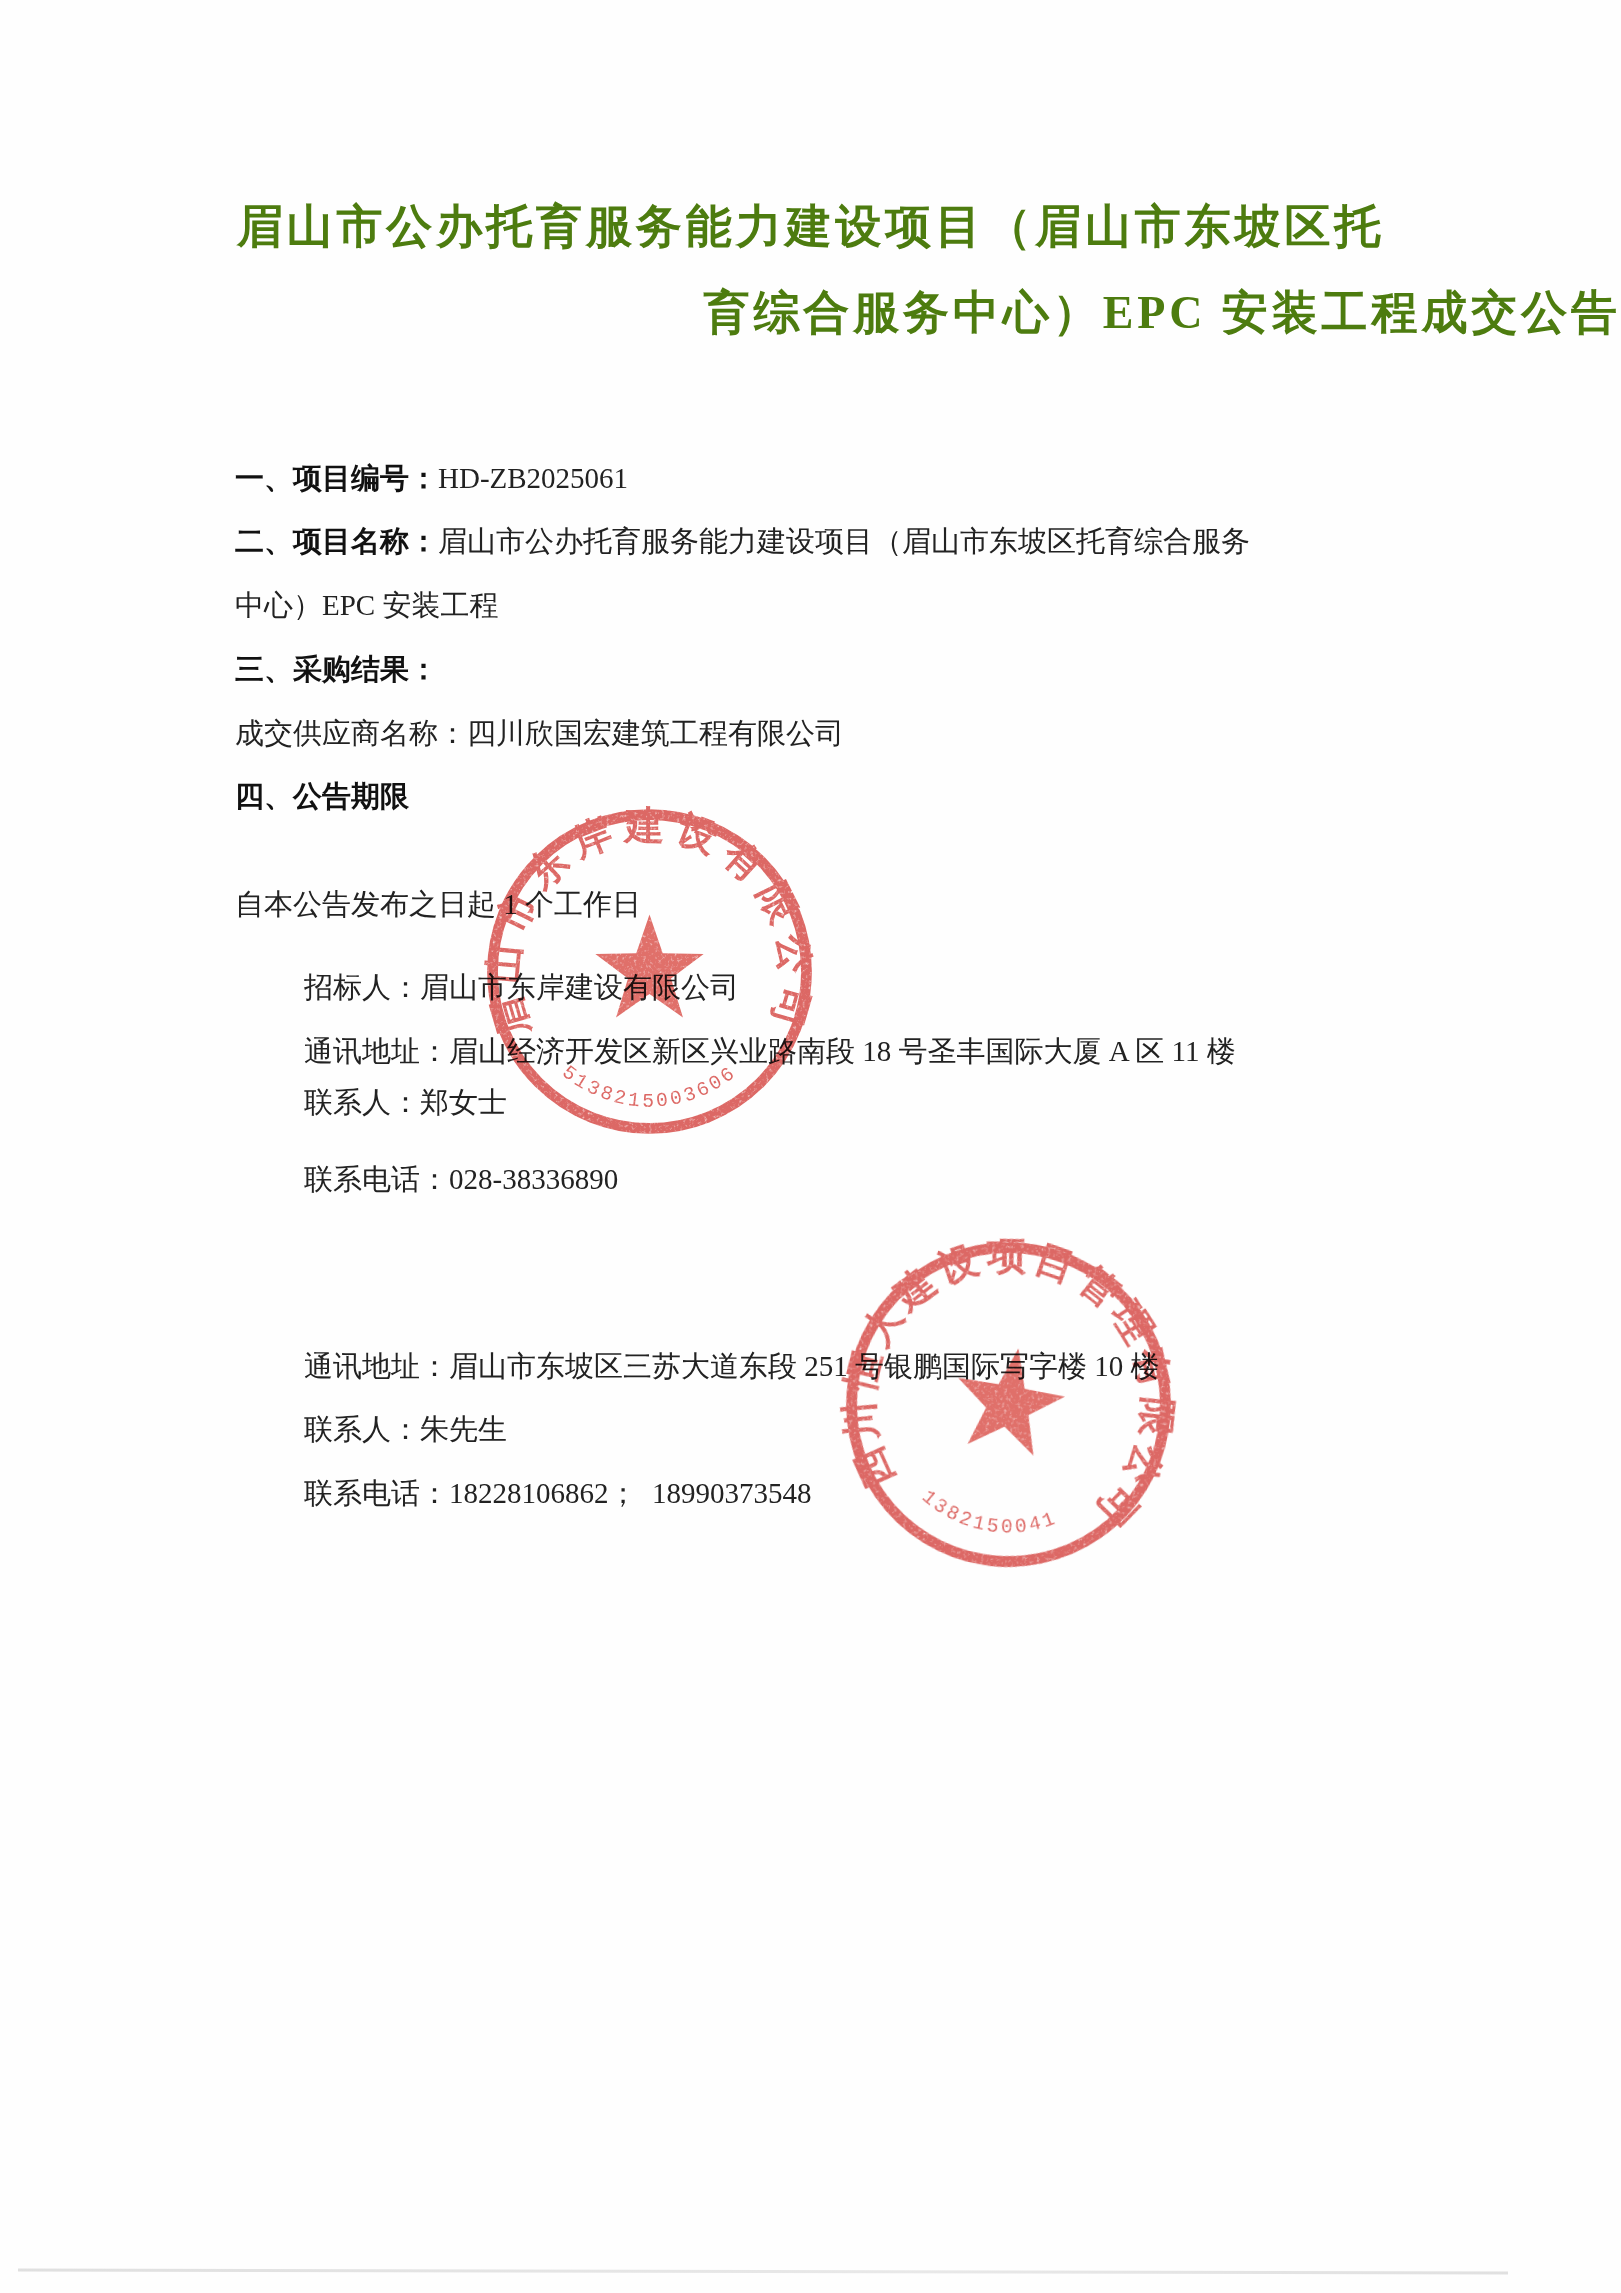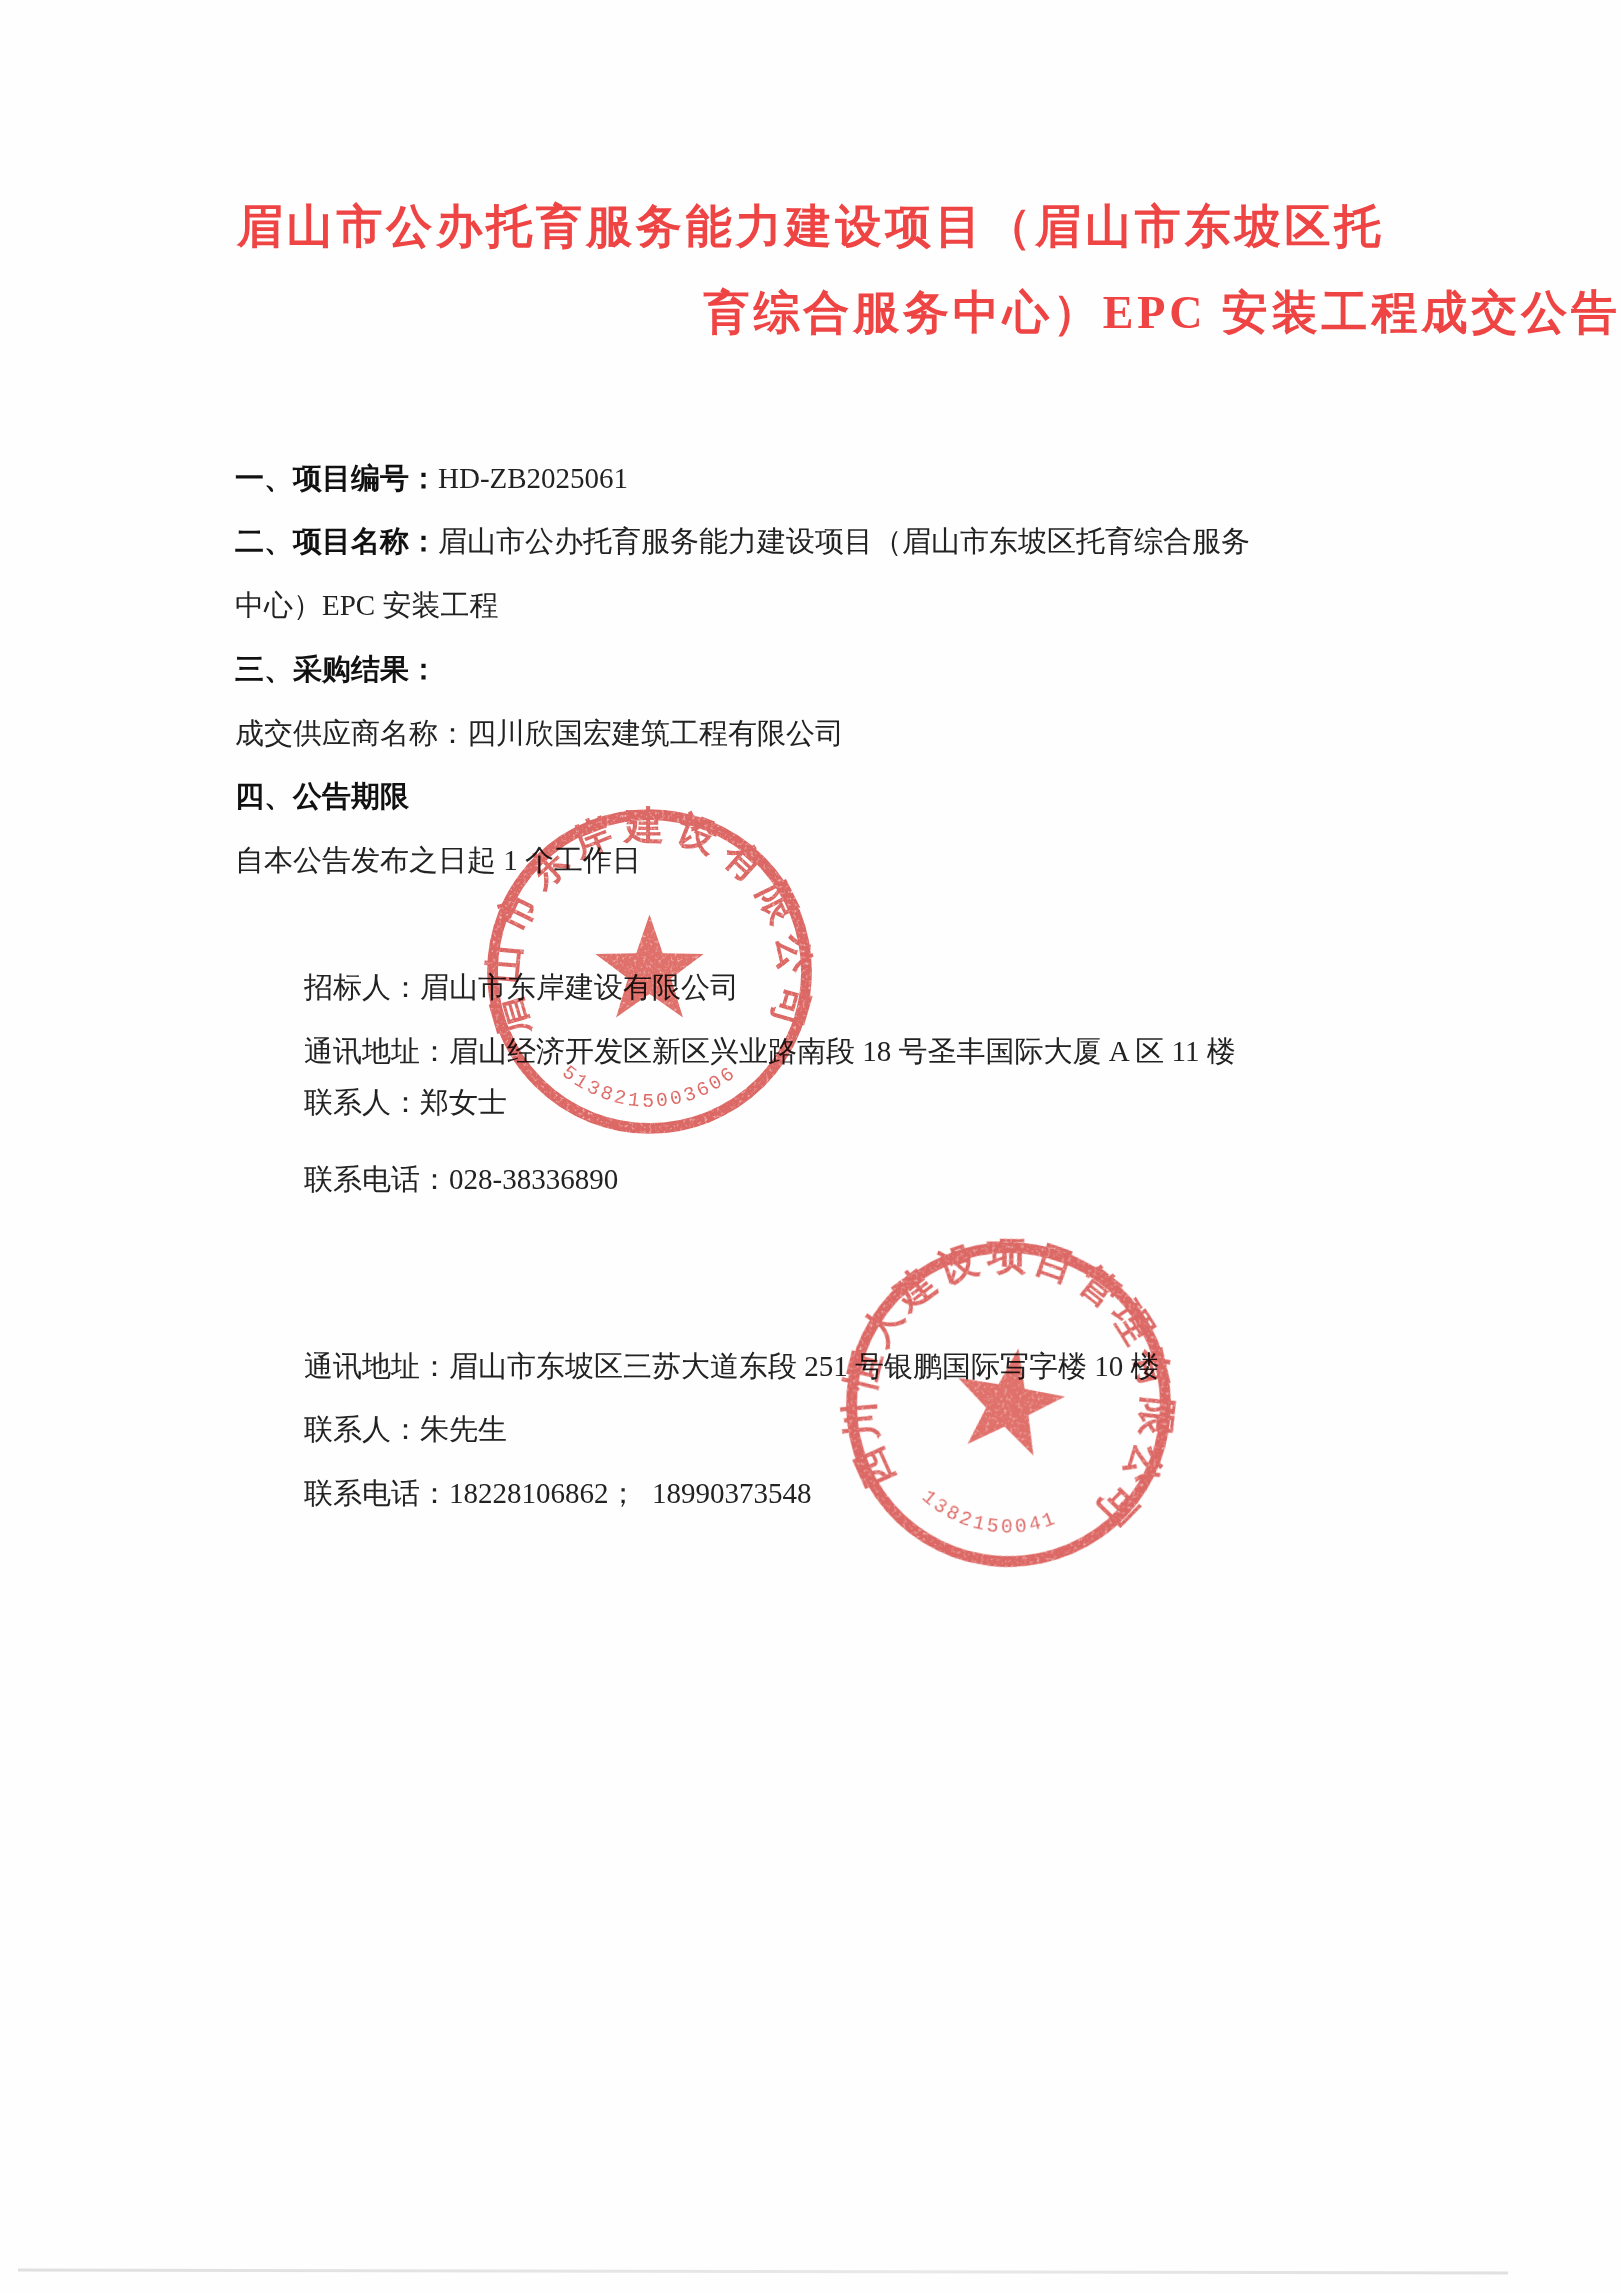--- a/index.html
+++ b/index.html
@@ -9,21 +9,21 @@
     background:#fefefe;
     overflow:hidden;
     font-family:"Liberation Serif","DejaVu Serif",serif;
     color:#1f1f1f;
   }
   .doc-title{
     position:absolute;left:0;width:1621px;
     text-align:center;
     font-size:46px;font-weight:700;
     letter-spacing:3.9px;
-    color:#ef4444;
+    color:#4d7c0f;
     font-family:"Liberation Serif","DejaVu Serif",serif;
   }
   .title-1{top:196px;}
   .title-2{top:282px;text-align:right;}
   .line{
     position:absolute;
     font-size:29px;
     line-height:41px;
     white-space:pre;
     color:#222;
@@ -63,21 +63,21 @@
 
   <div class="doc-title title-1">眉山市公办托育服务能力建设项目（眉山市东坡区托</div>
   <div class="doc-title title-2">育综合服务中心）EPC 安装工程成交公告</div>
 
   <div class="line main" style="top:458px"><span class="lbl">一、项目编号：</span><span class="val">HD-ZB2025061</span></div>
   <div class="line main" style="top:521px"><span class="lbl">二、项目名称：</span><span class="val">眉山市公办托育服务能力建设项目（眉山市东坡区托育综合服务</span></div>
   <div class="line main" style="top:585px"><span class="val">中心）EPC 安装工程</span></div>
   <div class="line main" style="top:649px"><span class="lbl">三、采购结果：</span></div>
   <div class="line main" style="top:713px"><span class="val">成交供应商名称：四川欣国宏建筑工程有限公司</span></div>
   <div class="line main" style="top:776px"><span class="lbl">四、公告期限</span></div>
-  <div class="line main" style="top:840px"><span class="val">自本公告发布之日起 1 个工作日</span></div>
+  <div class="line main" style="top:884px"><span class="val">自本公告发布之日起 1 个工作日</span></div>
   <div class="line sub" style="top:967px"><span class="val">招标人：眉山市东岸建设有限公司</span></div>
   <div class="line sub" style="top:1031px"><span class="val">通讯地址：眉山经济开发区新区兴业路南段 18 号圣丰国际大厦 A 区 11 楼</span></div>
   <div class="line sub" style="top:1082px"><span class="val">联系人：郑女士</span></div>
   <div class="line sub" style="top:1159px"><span class="val">联系电话：028-38336890</span></div>
   <div class="line sub" style="top:1346px"><span class="val">通讯地址：眉山市东坡区三苏大道东段 251 号银鹏国际写字楼 10 楼</span></div>
   <div class="line sub" style="top:1409px"><span class="val">联系人：朱先生</span></div>
   <div class="line sub" style="top:1473px"><span class="val">联系电话：18228106862；  18990373548</span></div>
 
   <svg width="0" height="0" style="position:absolute">
     <defs>

